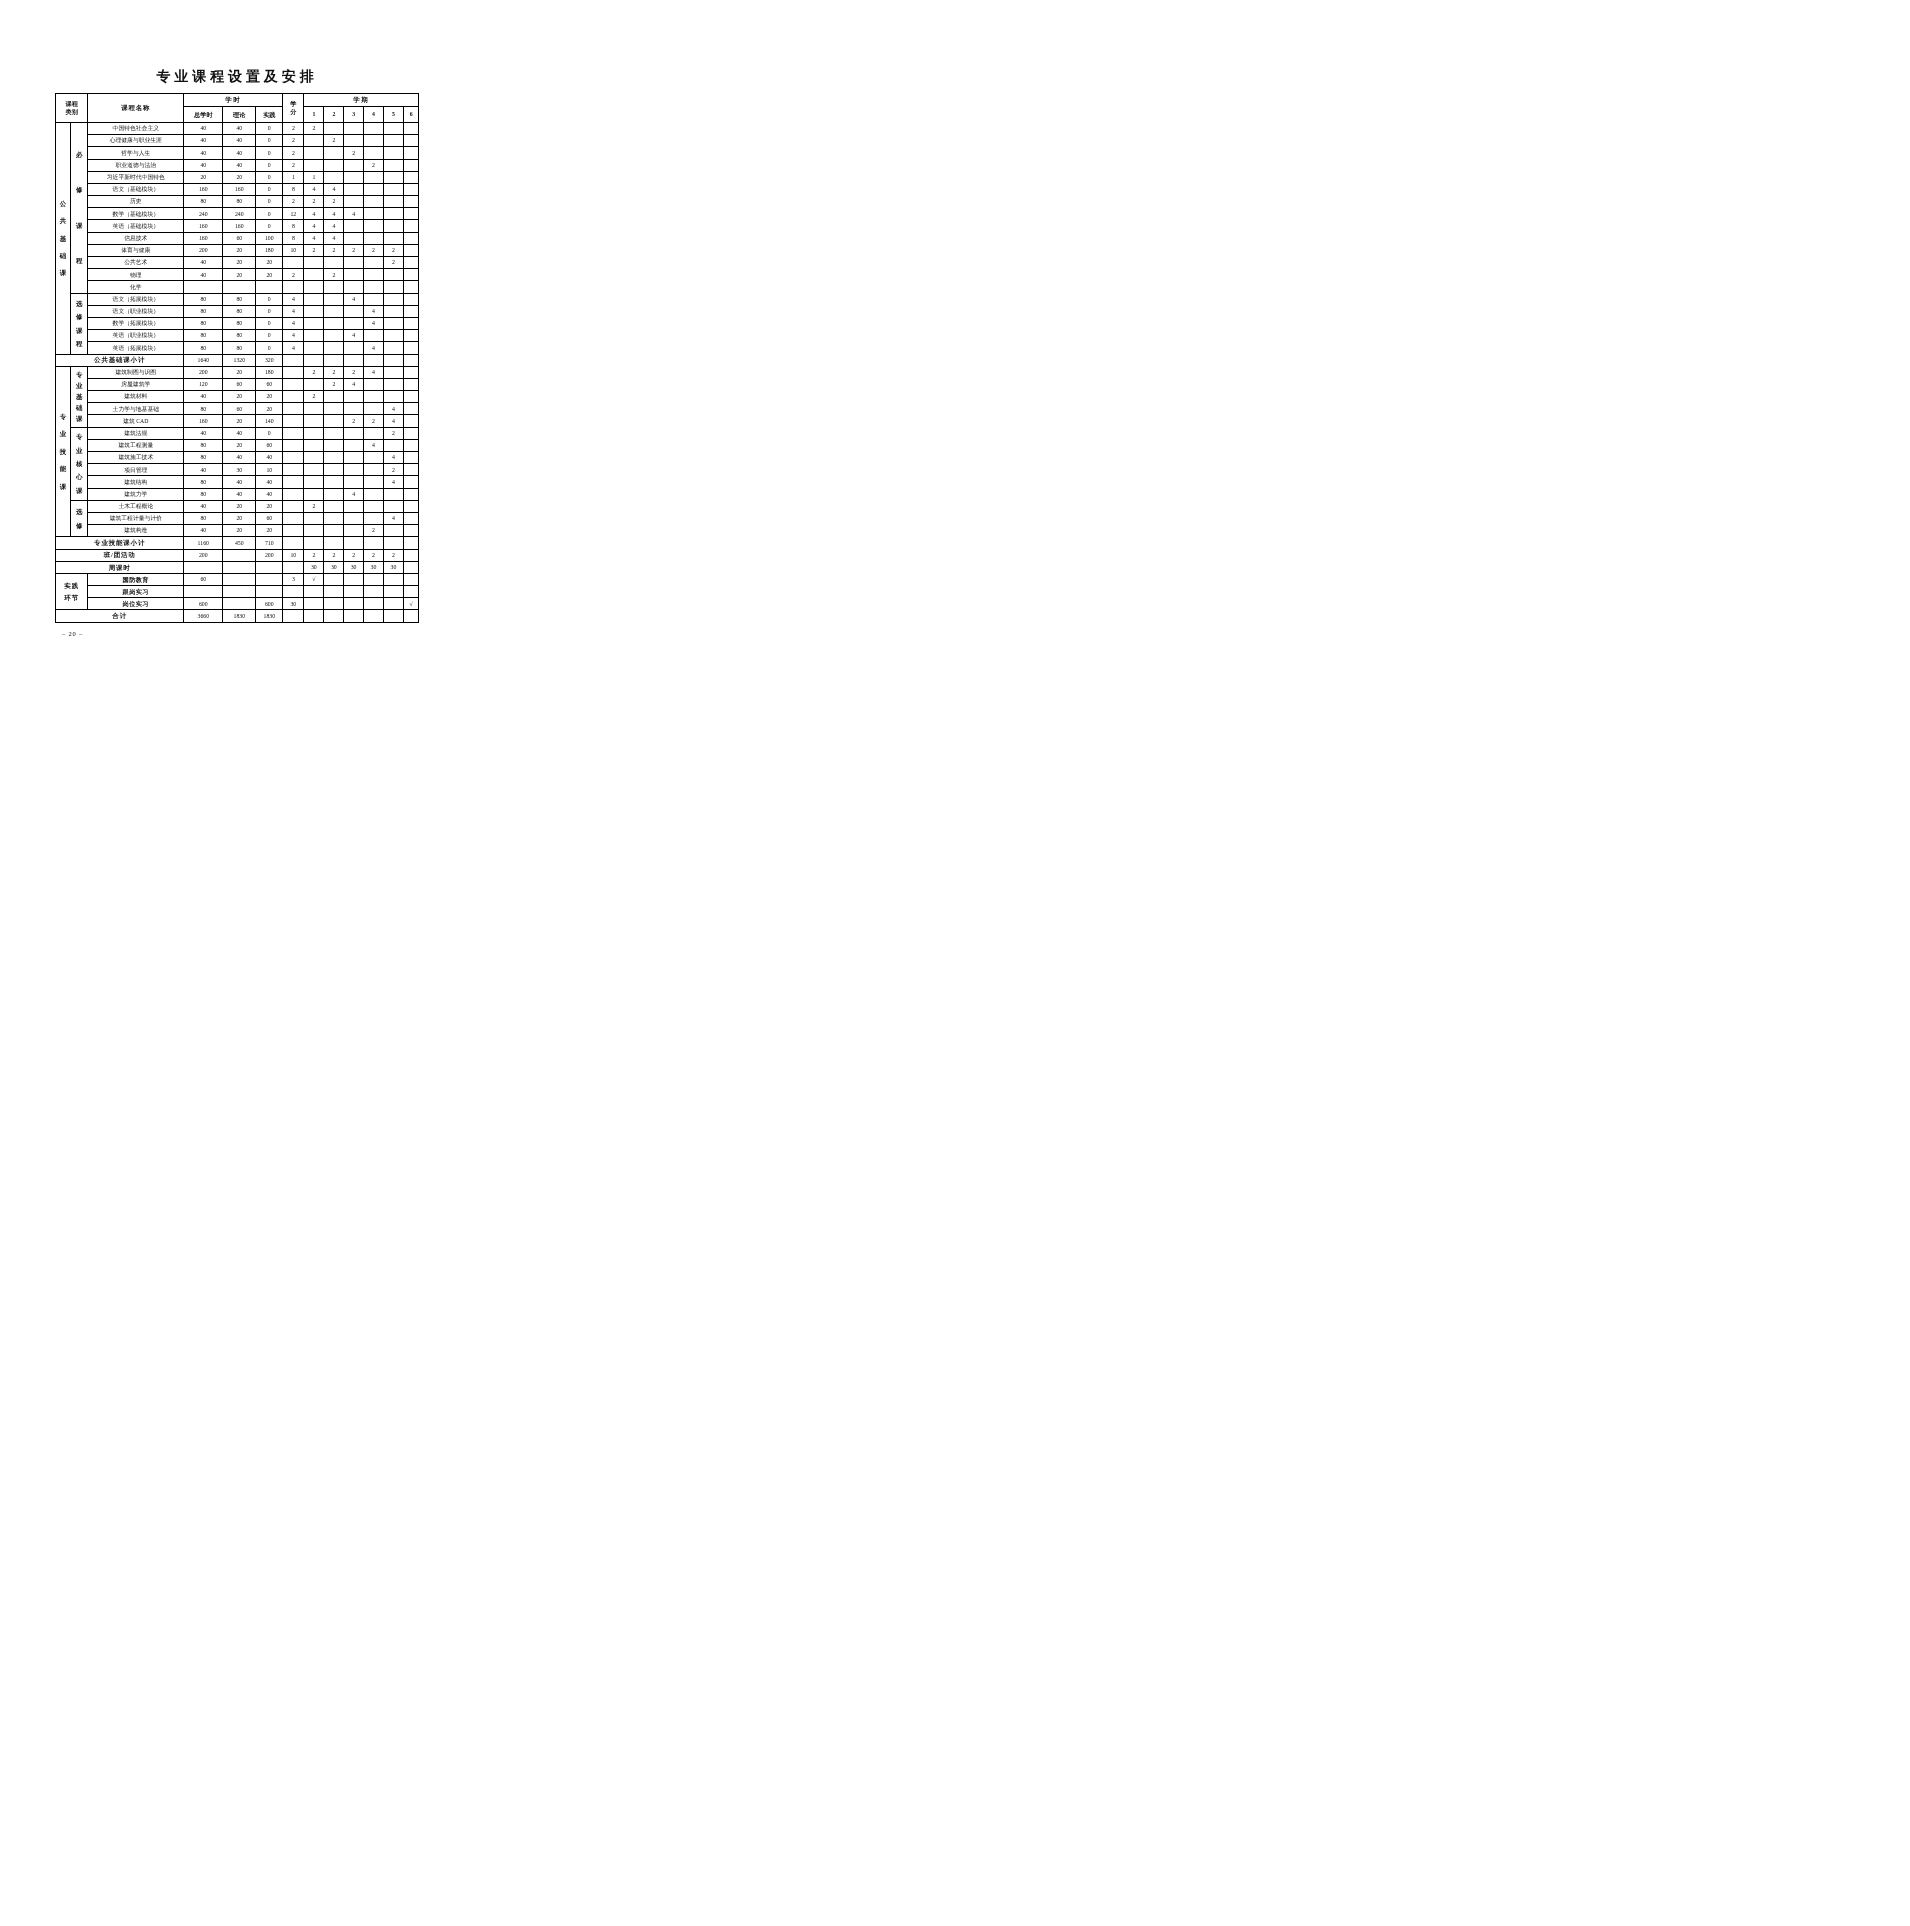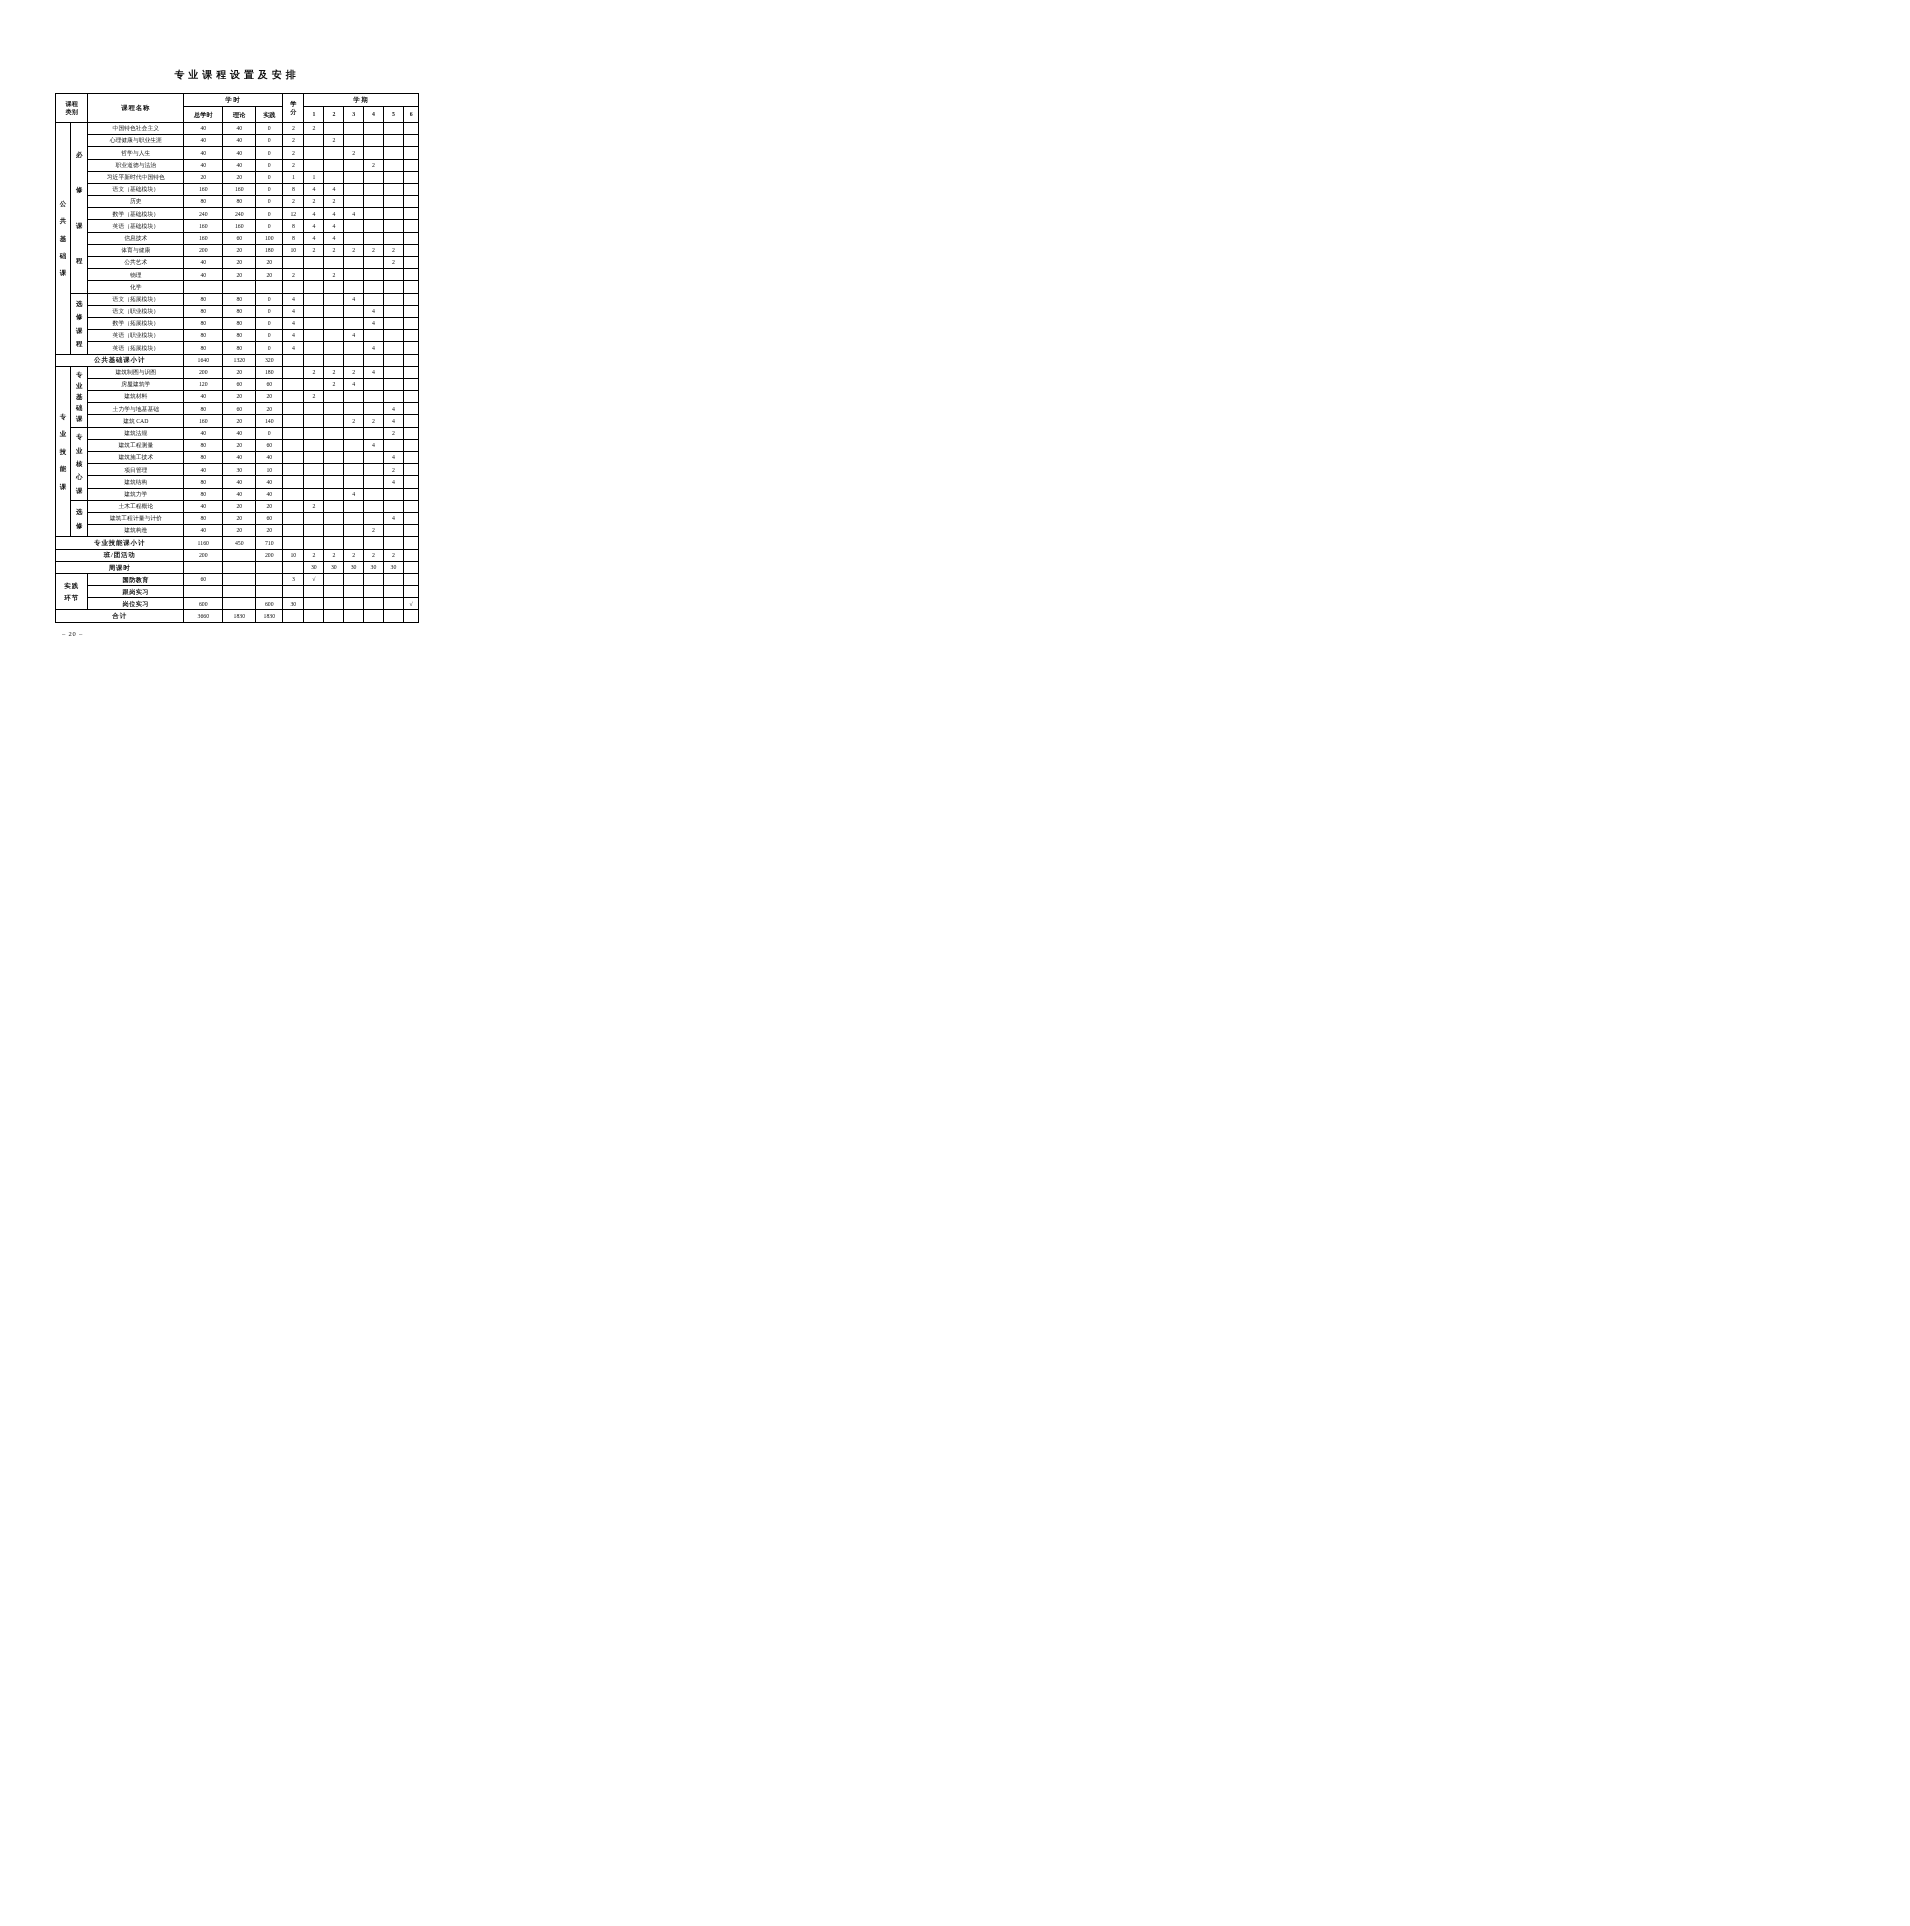--- a/index.html
+++ b/index.html
@@ -3,21 +3,21 @@
 <meta charset="utf-8">
 <style>
   html,body{margin:0;padding:0;background:#ffffff;}
   body{
     width:478px;height:676px;position:relative;
     font-family:"Liberation Serif","DejaVu Serif",serif;
     color:#111;
   }
   .page-title{
     position:absolute;left:55px;top:68px;width:364px;
-    text-align:center;font-size:10px;font-weight:bold;
+    text-align:center;font-size:14px;font-weight:bold;
     letter-spacing:3.9px;white-space:nowrap;
   }
   table.course-table{
     position:absolute;left:55px;top:93px;width:364px;
     border-collapse:collapse;table-layout:fixed;
     border:1.2px solid #000;
   }
   td{
     border:0.4px solid #000;border-top-width:1.2px;border-bottom-width:1.2px;
     text-align:center;vertical-align:middle;

